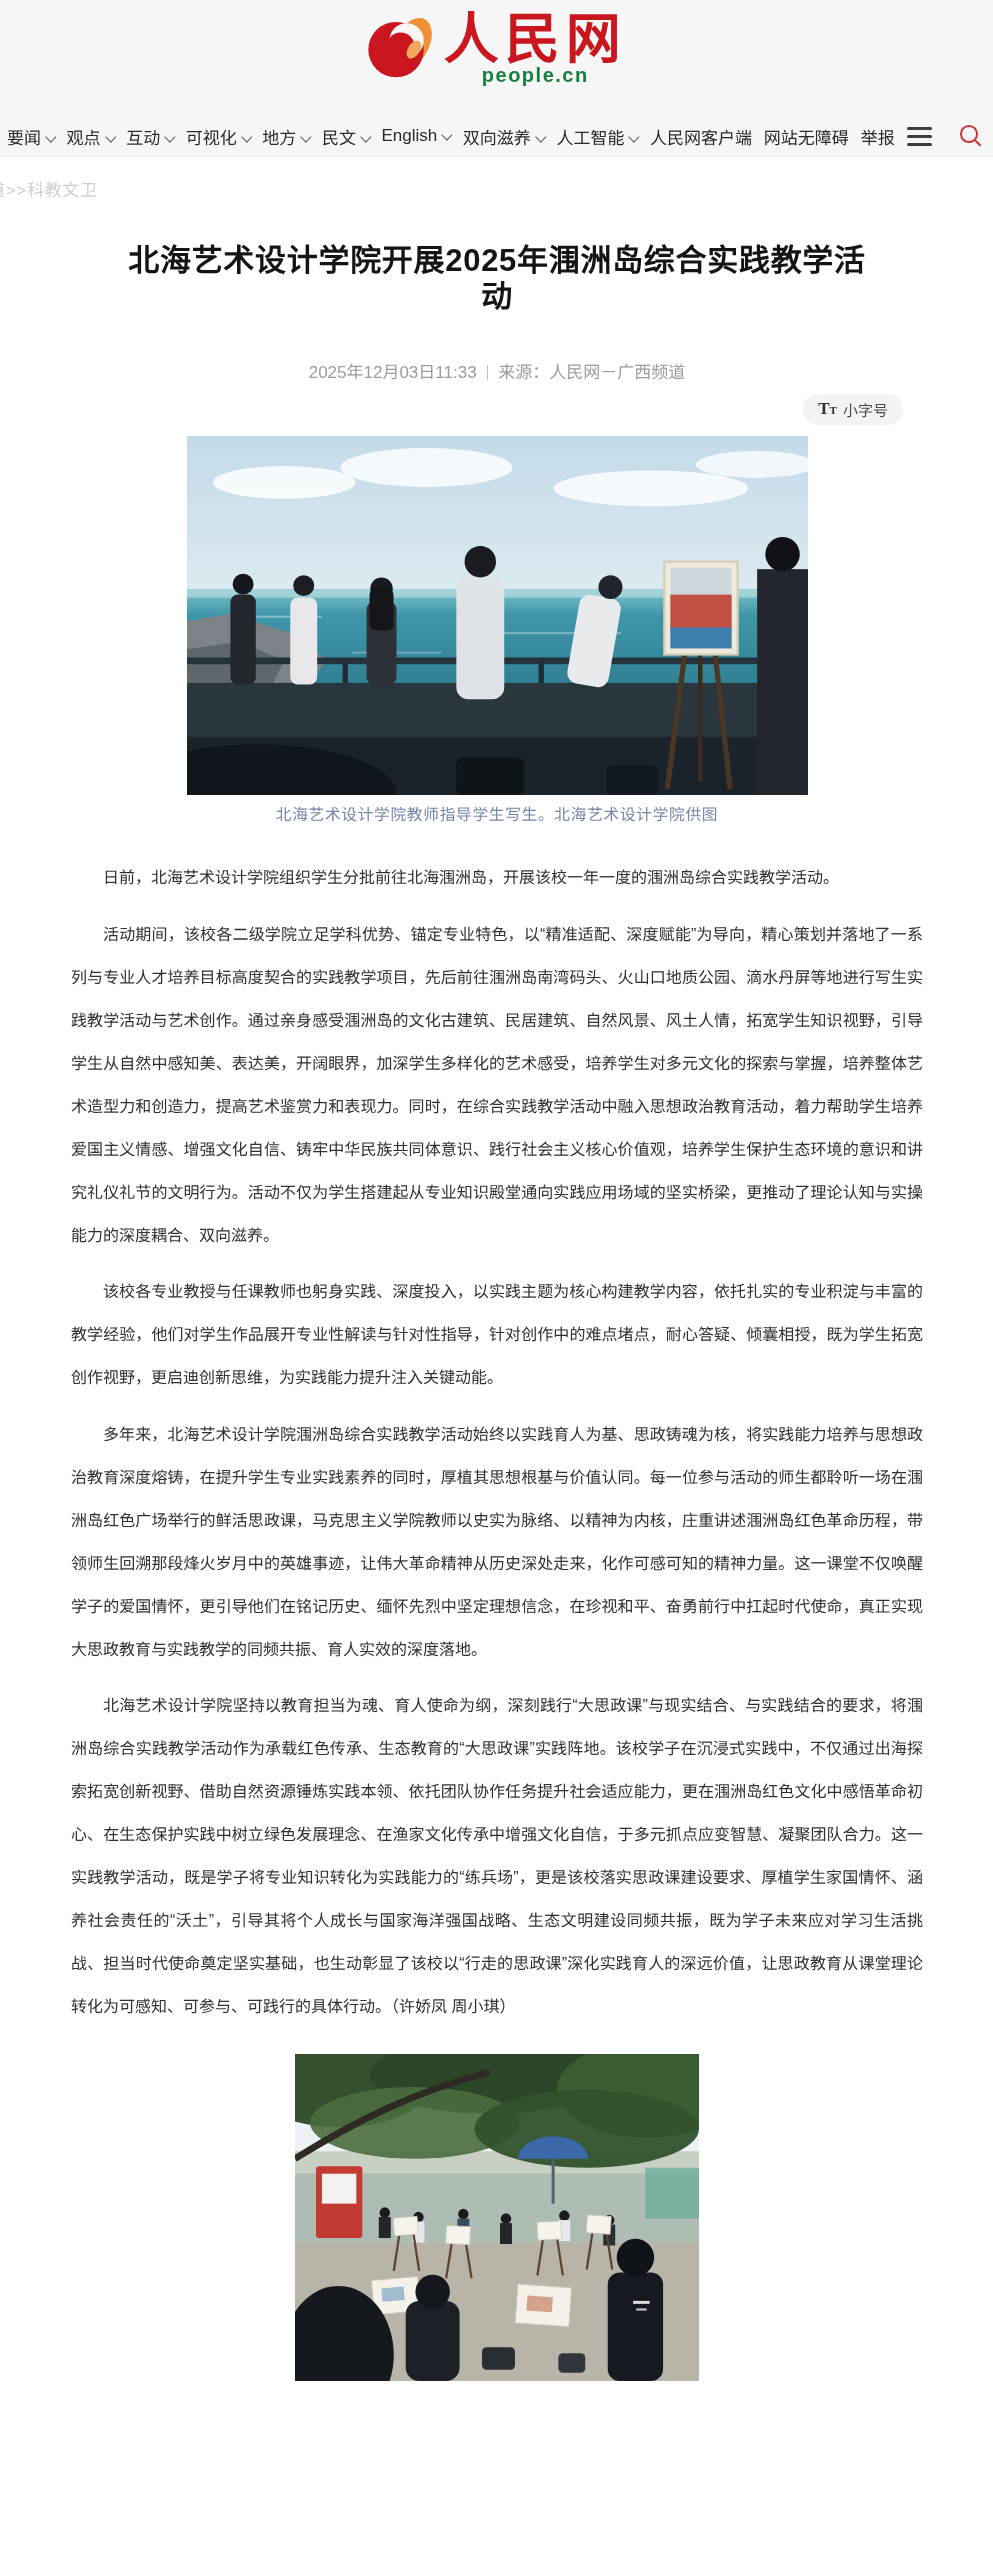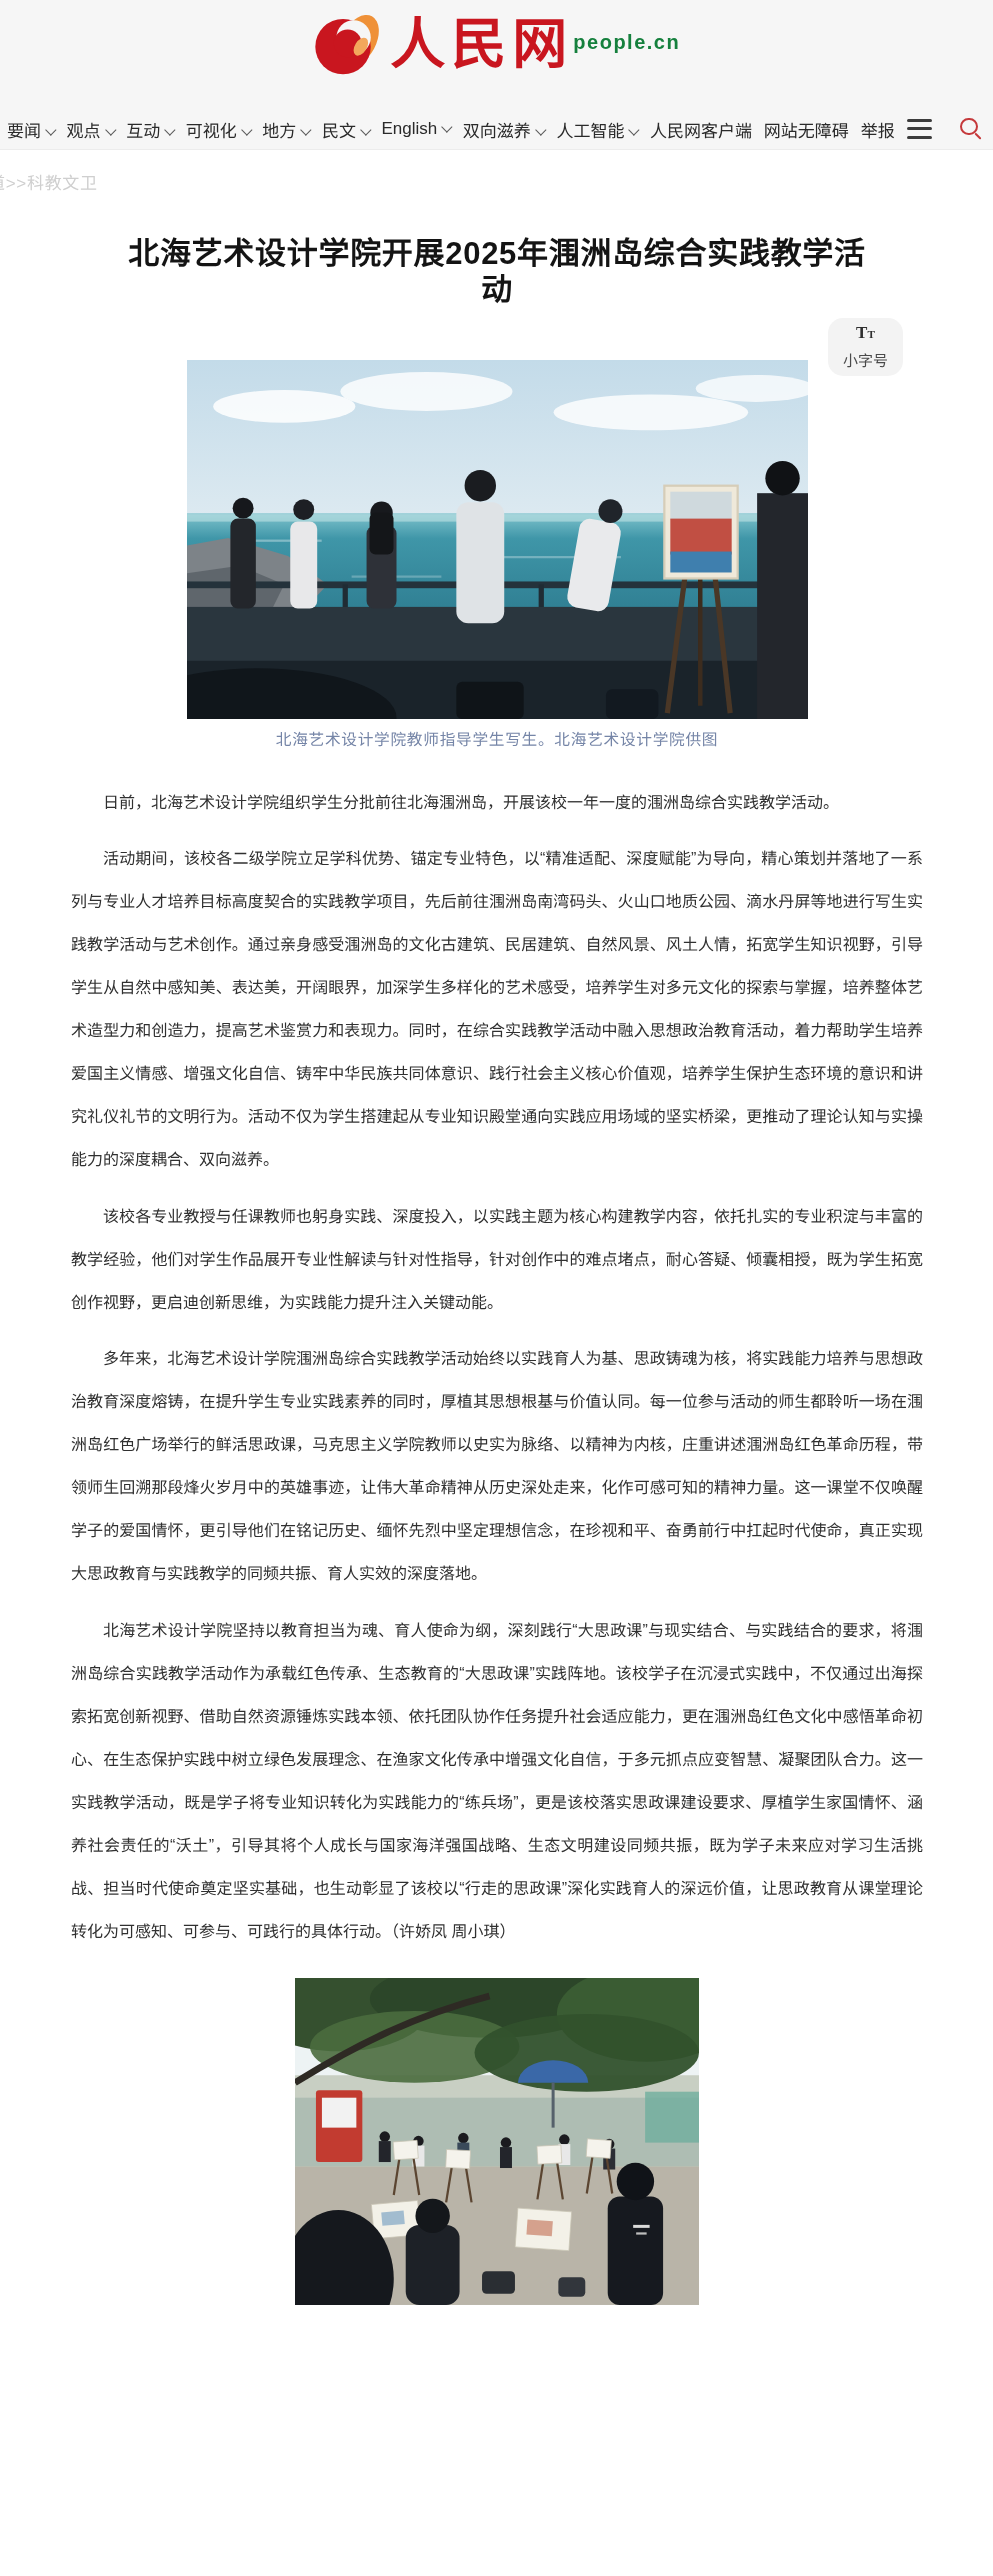--- a/index.html
+++ b/index.html
@@ -2,21 +2,21 @@
 <html lang="zh-CN" style="font-size:12px"><head>
 <meta charset="utf-8">
 <style>
   html,body{margin:0;padding:0;background:#ffffff;}
   body{font-family:"Liberation Sans","DejaVu Sans",sans-serif;color:#303030;}
   .page{width:994px;min-height:2576px;margin:0 auto;background:#ffffff;overflow:hidden;position:relative;}
 
   
   .site-header{background:#f6f6f6;padding:10.5px 0 0 0;border-bottom:0.7px solid #ececec;}
   .logo{display:flex;align-items:center;justify-content:center;gap:10.5px;cursor:pointer;}
-  .logo-text-wrap{display:flex;align-items:center;}
+  .logo-text-wrap{display:flex;flex-direction:column;align-items:center;}
   .logo-cn{font-family:"Liberation Serif","DejaVu Serif",serif;font-size:55px;line-height:1.05;font-weight:700;color:#c9161f;letter-spacing:6px;}
   .logo-en{font-size:20px;font-weight:700;color:#15803d;letter-spacing:1.5px;margin-top:-4.5px;}
   .topnav{display:flex;align-items:center;justify-content:space-between;padding:0 7px;margin-top:30px;height:39px;}
   .nav-item{font-size:17px;color:#2a2a2a;text-decoration:none;white-space:nowrap;cursor:pointer;}
   .chev{display:inline-block;width:6.7px;height:6.7px;border-right:1.5px solid #5a5a5a;border-bottom:1.5px solid #5a5a5a;transform:rotate(45deg);margin-left:6px;vertical-align:3px;}
   .nav-icons{display:flex;align-items:center;gap:28px;padding-right:4.5px;}
   .hamburger{display:inline-flex;flex-direction:column;gap:5.2px;cursor:pointer;}
   .hamburger i{display:block;width:25.4px;height:3px;background:#3c3c3c;border-radius:1.5px;}
   .search-btn{position:relative;width:22.4px;height:22.4px;display:inline-block;cursor:pointer;}
   .search-btn .lens{position:absolute;left:0;top:0;width:13.5px;height:13.5px;border:2.2px solid #c5393b;border-radius:50%;}
@@ -26,21 +26,21 @@
   .breadcrumb-row{padding:19.4px 0 3px 0;}
   .breadcrumb{display:inline-block;margin-left:-12px;color:#cfcfcf;font-size:17px;letter-spacing:0.7px;cursor:pointer;}
 
   
   .article{padding-bottom:22.4px;}
   .article-title{width:763px;margin:39px auto 8px;text-align:center;font-size:31px;line-height:1.16;letter-spacing:0.7px;font-weight:700;color:#141414;}
   .meta{text-align:center;margin-top:43px;font-size:17px;color:#9b9b9b;}
   .meta a{color:#9b9b9b;text-decoration:none;cursor:pointer;}
   .meta .divider{display:inline-block;width:0.7px;height:15px;background:#c2c2c2;margin:0 10.5px;vertical-align:-2.2px;}
   .fontsize-row{text-align:right;margin:10.5px 91px 0 0;height:30px;}
-  .fontsize-btn{display:inline-flex;align-items:center;gap:6px;background:#f3f3f3;border:none;border-radius:15px;padding:5.2px 15px;font-size:15px;color:#4a4a4a;cursor:pointer;font-family:inherit;flex-direction:column;}
+  .fontsize-btn{display:inline-flex;align-items:center;gap:6px;background:#f3f3f3;border:none;border-radius:15px;padding:5.2px 15px;font-size:15px;color:#4a4a4a;cursor:pointer;font-family:inherit;}
   .fontsize-btn .t-big{font-family:"Liberation Serif","DejaVu Serif",serif;font-weight:700;font-size:17px;color:#2f2f2f;}
   .fontsize-btn .t-small{font-family:"Liberation Serif","DejaVu Serif",serif;font-weight:700;font-size:11.2px;color:#2f2f2f;}
 
   figure{margin:0;}
   .photo1{width:621px;margin:12px auto 0;}
   .photo2{width:404px;margin:25.4px auto 0;}
   .photo svg{display:block;width:100%;height:auto;background:#dfe8ee;}
   figcaption{margin-top:7.5px;text-align:center;font-family:"Liberation Serif","DejaVu Serif",serif;font-size:15.7px;color:#7585a7;letter-spacing:0.7px;}
 
   .body-text{margin-top:31px;}
@@ -96,20 +96,23 @@
   </header>
 
   <div class="breadcrumb-row">
     <span class="breadcrumb">道&gt;&gt;科教文卫</span>
   </div>
 
   <main class="article">
 
     <h1 class="article-title">北海艺术设计学院开展2025年涠洲岛综合实践教学活动</h1>
 
+    <div class="meta">
+      <span>2025年12月03日11:33</span><span class="divider"></span><span>来源：</span><a>人民网－广西频道</a>
+    </div>
 
     <div class="fontsize-row">
       <button class="fontsize-btn">
         <span><span class="t-big">T</span><span class="t-small">T</span></span>
         <span>小字号</span>
       </button>
     </div>
 
     <figure class="photo photo1">
       <svg viewBox="0 0 830 480" aria-hidden="true">

